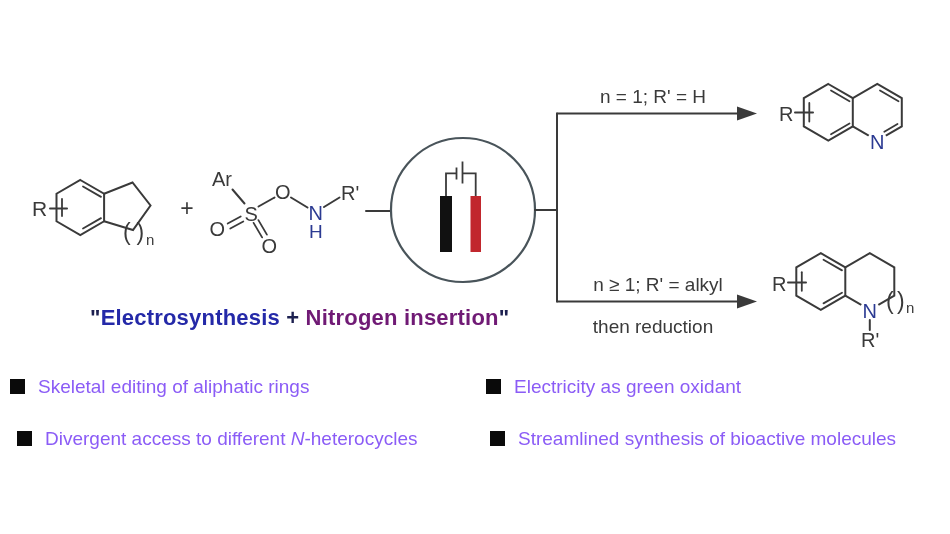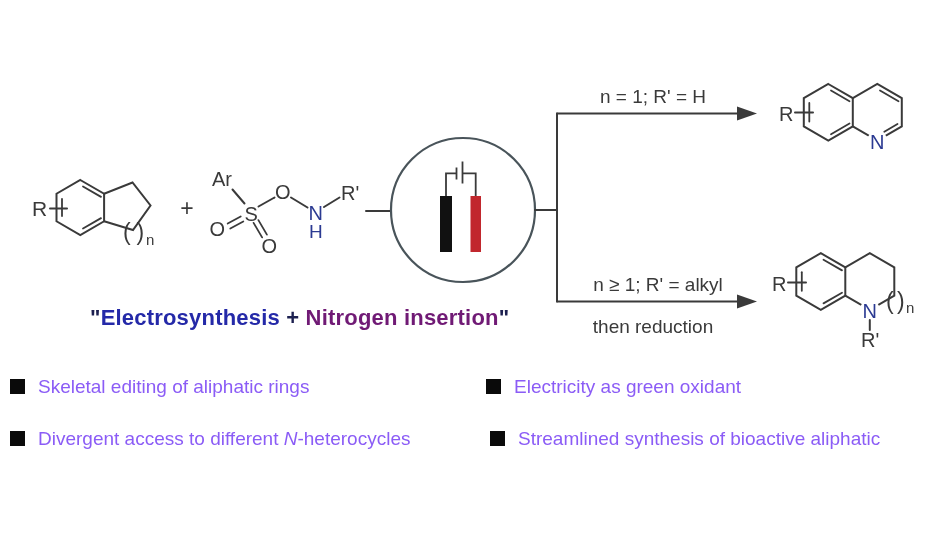--- a/index.html
+++ b/index.html
@@ -22,21 +22,21 @@
   .cap-blue{color:#2429a8;text-align:right;}
   .cap-magenta{color:#701a75;}
   .bullet{
     position:absolute;display:flex;align-items:flex-start;gap:13px;
     font-size:19px;color:#8b5cf6;white-space:nowrap;
   }
   .bullet .sq{width:15px;height:15px;background:#0a0a0a;flex:0 0 auto;margin-top:3px;}
   .bullet .em{font-style:italic;}
   .b0{left:10px;top:376px;}
   .b1{left:486px;top:376px;}
-  .b2{left:10px;top:428px;}
+  .b2{left:17px;top:428px;}
   .b3{left:490px;top:428px;}
 </style>
 </head>
 <body>
 
 <div class="canvas">
 
   <svg class="scheme-svg" width="950" height="360" viewBox="0 0 950 360">
 
     <g>
@@ -146,16 +146,16 @@
   <div class="bullet b1">
     <span class="sq"></span>
     <span><span>Electricity as green oxidant</span><span class="em"></span><span></span></span>
   </div>
   <div class="bullet b2">
     <span class="sq"></span>
     <span><span>Divergent access to different </span><span class="em">N</span><span>-heterocycles</span></span>
   </div>
   <div class="bullet b3">
     <span class="sq"></span>
-    <span><span>Streamlined synthesis of bioactive aliphatic</span><span class="em"></span><span></span></span>
+    <span><span>Streamlined synthesis of bioactive molecules</span><span class="em"></span><span></span></span>
   </div>
 
 </div>
 
 </body></html>

